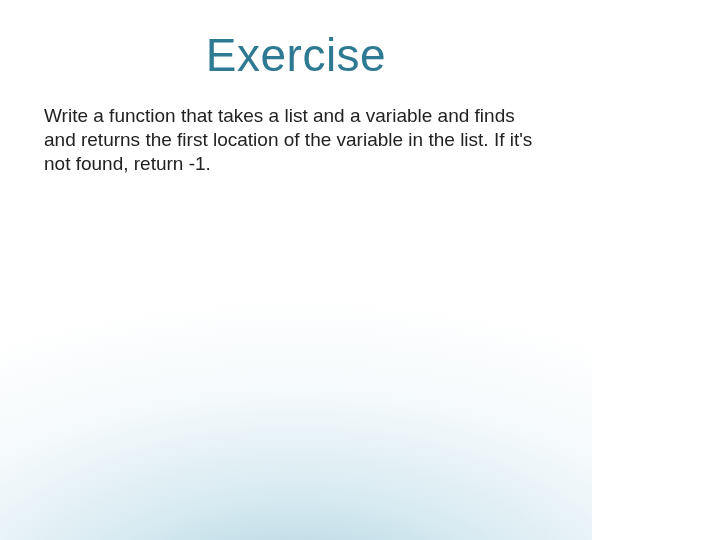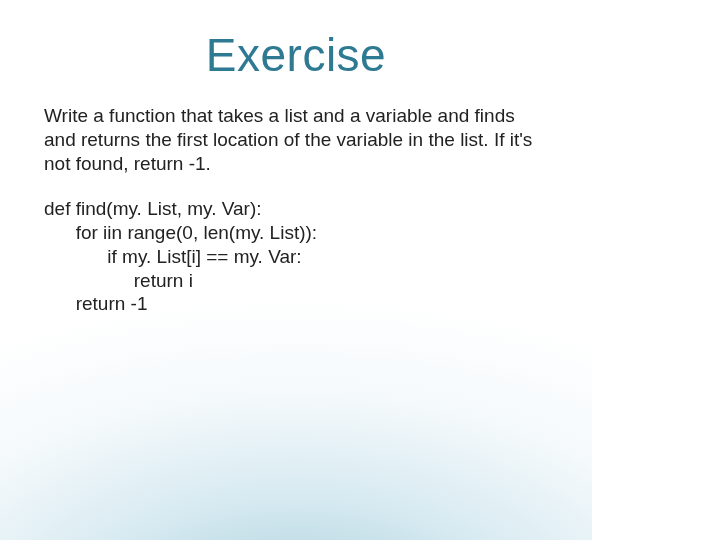--- a/index.html
+++ b/index.html
@@ -47,18 +47,13 @@
     font-family: Arial, Helvetica, sans-serif;
     margin: 0;
   }
 </style>
 </head>
 <body>
 
 <div class="slide">
   <h1 class="title">Exercise</h1>
   <p class="body-text">Write a function that takes a list and a variable and finds and returns the first location of the variable in the list.  If it's not found, return -1.</p>
-  <pre class="code-block">def find(my. List, my. Var):
-      for iin range(0, len(my. List)):
-            if my. List[i] == my. Var:
-                 return i
-      return -1</pre>
 </div>
 
 </body></html>

